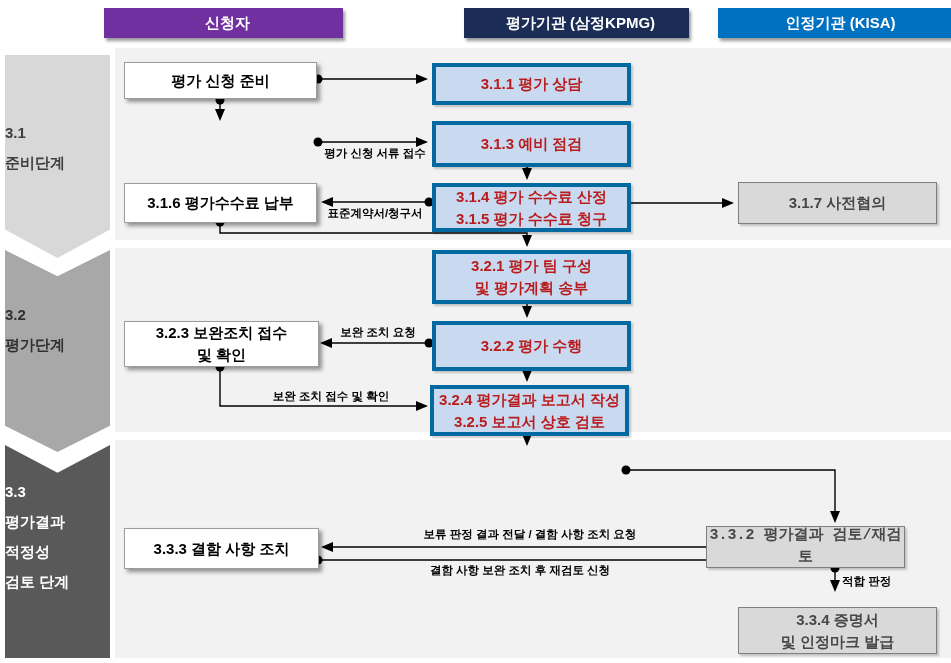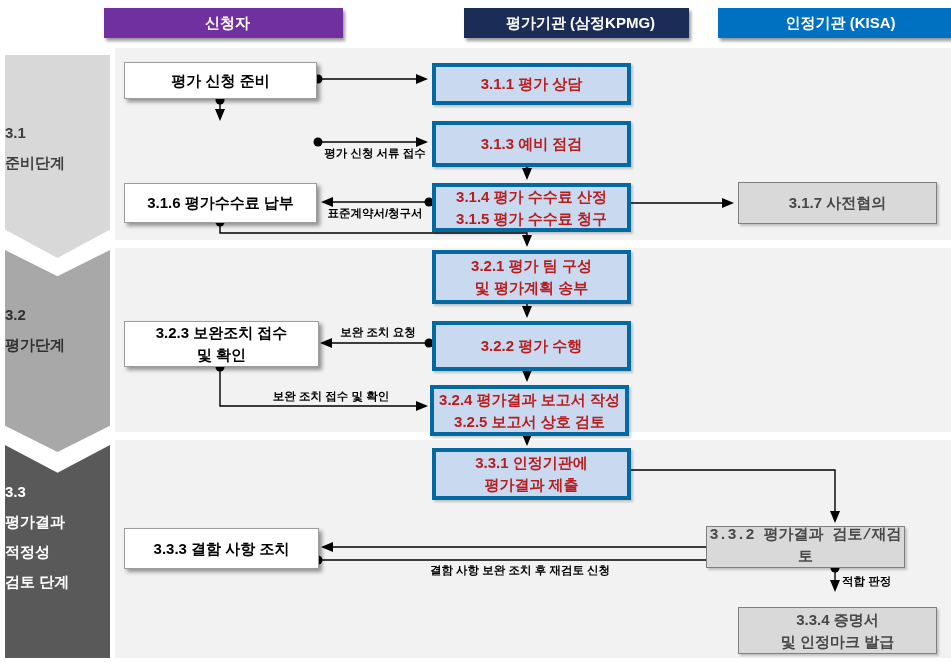--- a/index.html
+++ b/index.html
@@ -126,28 +126,27 @@
 
   <div class="node blue" style="left:432px;top:63px;width:191px;height:34px;">3.1.1 평가 상담</div>
   <div class="node blue" style="left:432px;top:121px;width:191px;height:38px;">3.1.3 예비 점검</div>
   <div class="node blue" style="left:432px;top:183px;width:191px;height:41px;">3.1.4 평가 수수료 산정
 3.1.5 평가 수수료 청구</div>
   <div class="node blue" style="left:432px;top:250px;width:191px;height:46px;text-align:center;">3.2.1 평가 팀 구성
 및 평가계획 송부</div>
   <div class="node blue" style="left:432px;top:321px;width:191px;height:42px;">3.2.2 평가 수행</div>
   <div class="node blue" style="left:430px;top:385px;width:191px;height:43px;">3.2.4 평가결과 보고서 작성
 3.2.5 보고서 상호 검토</div>
-  <div class="node blue" style="left:432px;top:448px;width:191px;height:44px;">3.3.1 인정기관에
-평가결과 제출</div>
 
   <div class="node gray" style="left:738px;top:182px;width:197px;height:40px;">3.1.7 사전협의</div>
   <div class="node gray" style="left:706px;top:526px;width:197px;height:40px;font-family:Liberation Mono, monospace;">3.3.2 평가결과 검토/재검토</div>
   <div class="node gray" style="left:738px;top:607px;width:197px;height:45px;">3.3.4 증명서
 및 인정마크 발급</div>
 
   <div class="edge-label" style="left:318px;top:146px;width:114px;">평가 신청 서류 접수</div>
   <div class="edge-label" style="left:318px;top:206px;width:114px;">표준계약서/청구서</div>
   <div class="edge-label" style="left:328px;top:325px;width:100px;">보완 조치 요청</div>
   <div class="edge-label" style="left:238px;top:389px;width:186px;">보완 조치 접수 및 확인</div>
+  <div class="edge-label" style="left:330px;top:527px;width:400px;">보류 판정 결과 전달 / 결함 사항 조치 요청</div>
   <div class="edge-label" style="left:330px;top:563px;width:380px;">결함 사항 보완 조치 후 재검토 신청</div>
   <div class="edge-label" style="left:842px;top:574px;width:70px;text-align:left;">적합 판정</div>
 
 </div>
 
 </body></html>

